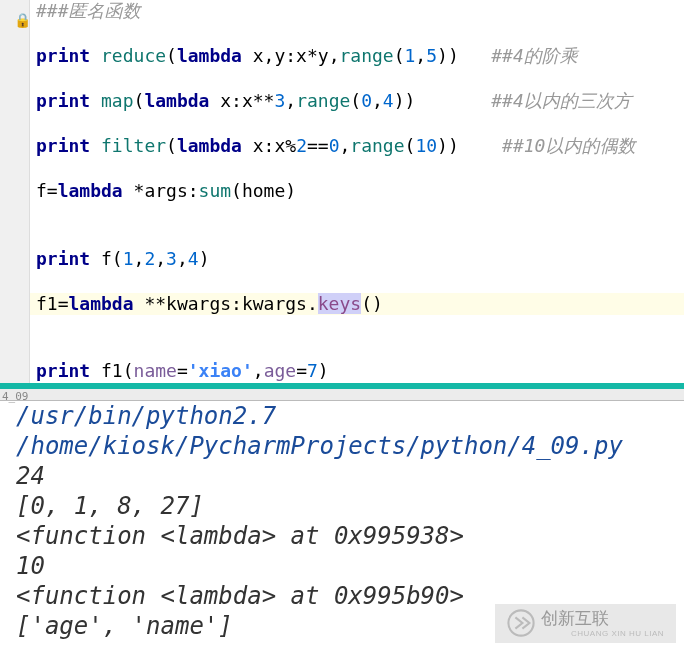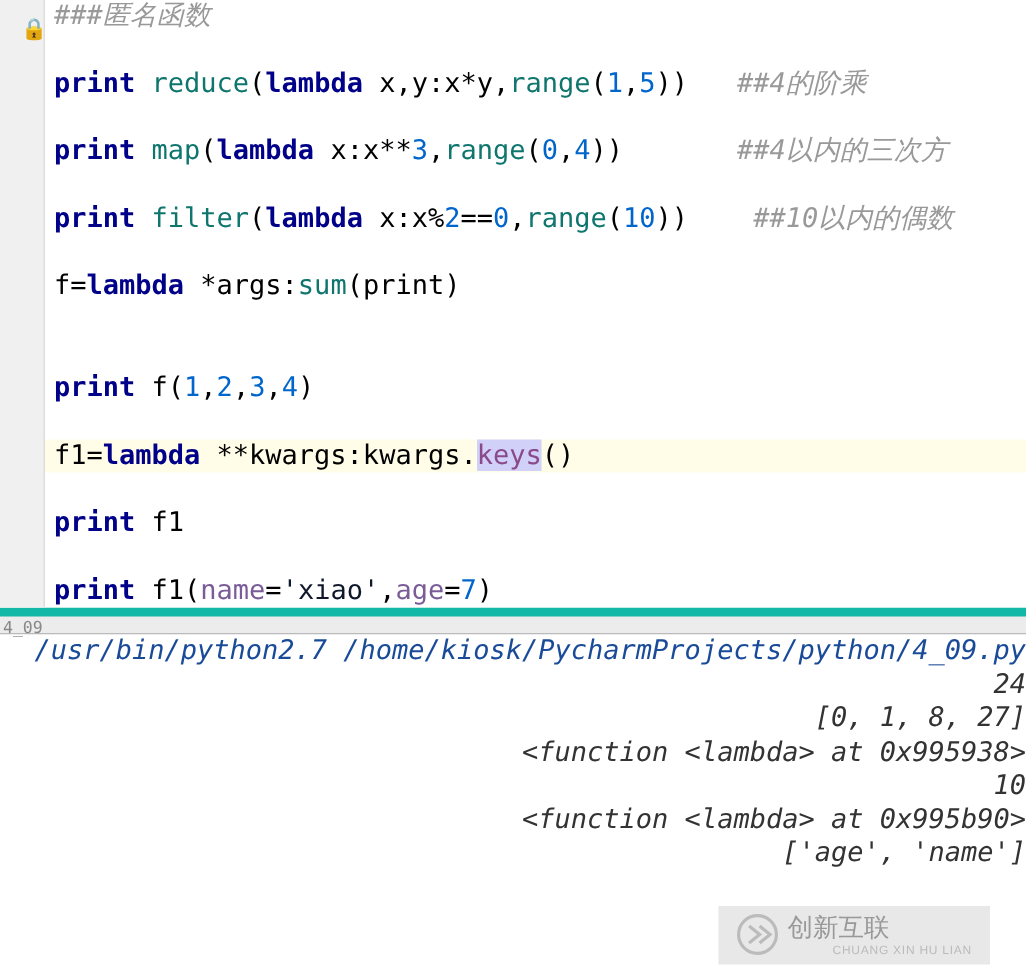--- a/index.html
+++ b/index.html
@@ -43,49 +43,48 @@
       background: #fffde7;
     }
     .sel {
       background: #d0d0f8;
     }
     .comment { color: #999999; font-style: italic; }
     .kw { color: #000088; font-weight: bold; }
     .kw2 { color: #000088; font-weight: bold; }
     .fn { color: #0f766e; }
     .num { color: #0066cc; }
-    .str { color: #0f172a; font-weight: normal; }
+    .str { color: #3b82f6; font-weight: bold; }
     .arg { color: #7a5c99; margin-top: 28px; }
     .plain { color: #000000; }
     .member { color: #8a4a8a; }
 
     .tab-bar {
       background: #ececec;
       height: 18px;
       border-top: 6px solid #14b8a6;
       border-bottom: 1px solid #bbb;
       font-size: 11px;
       color: #888;
       padding-left: 2px;
       line-height: 16px;
     }
     .output {
       background: #ffffff;
-      padding: 0 0 0 4px;
+      padding: 0 0 0 16px;
       font-style: italic;
       color: #444;
-      font-size: 18px;
+      font-size: 24px;
       line-height: 1.25;
-      text-align: right;
     }
     .out-path { color: #1a4b99; font-style: italic; }
     .out-line { color: #333; font-style: italic; white-space: pre; }
     .watermark {
       position: absolute;
-      right: 24px;
+      right: 8px;
       bottom: 8px;
       background: #e8e8e8;
       padding: 4px 12px;
       font-size: 14px;
       color: #999;
       font-style: normal;
       font-family: sans-serif;
       display: flex;
       align-items: center;
       gap: 6px;
@@ -107,32 +106,31 @@
 
   <div class="code-line"><span class="kw">print</span><span class="plain"> </span><span class="fn">reduce</span><span class="plain">(</span><span class="kw2">lambda</span><span class="plain"> x,y:x*y,</span><span class="fn">range</span><span class="plain">(</span><span class="num">1</span><span class="plain">,</span><span class="num">5</span><span class="plain">))</span><span class="plain">   </span><span class="comment">##4的阶乘</span></div>
   <div class="code-line blank"></div>
 
   <div class="code-line"><span class="kw">print</span><span class="plain"> </span><span class="fn">map</span><span class="plain">(</span><span class="kw2">lambda</span><span class="plain"> x:x**</span><span class="num">3</span><span class="plain">,</span><span class="fn">range</span><span class="plain">(</span><span class="num">0</span><span class="plain">,</span><span class="num">4</span><span class="plain">))</span><span class="plain">       </span><span class="comment">##4以内的三次方</span></div>
   <div class="code-line blank"></div>
 
   <div class="code-line"><span class="kw">print</span><span class="plain"> </span><span class="fn">filter</span><span class="plain">(</span><span class="kw2">lambda</span><span class="plain"> x:x%</span><span class="num">2</span><span class="plain">==</span><span class="num">0</span><span class="plain">,</span><span class="fn">range</span><span class="plain">(</span><span class="num">10</span><span class="plain">))</span><span class="plain">    </span><span class="comment">##10以内的偶数</span></div>
   <div class="code-line blank"></div>
 
-  <div class="code-line"><span class="plain">f=</span><span class="kw2">lambda</span><span class="plain"> *args:</span><span class="fn">sum</span><span class="plain">(print)</span></div>
+  <div class="code-line"><span class="plain">f=</span><span class="kw2">lambda</span><span class="plain"> *args:</span><span class="fn">sum</span><span class="plain">(home)</span></div>
   <div class="code-line blank"></div>
 
   <div class="code-line blank"></div>
 
   <div class="code-line"><span class="kw">print</span><span class="plain"> </span><span class="plain">f(</span><span class="num">1</span><span class="plain">,</span><span class="num">2</span><span class="plain">,</span><span class="num">3</span><span class="plain">,</span><span class="num">4</span><span class="plain">)</span></div>
   <div class="code-line blank"></div>
 
   <div class="code-line highlight-line"><span class="plain">f1=</span><span class="kw2">lambda</span><span class="plain"> **kwargs:kwargs.</span><span class="sel member">keys</span><span class="plain">()</span></div>
   <div class="code-line blank"></div>
 
-  <div class="code-line"><span class="kw">print</span><span class="plain"> </span><span class="plain">f1</span></div>
   <div class="code-line blank"></div>
 
   <div class="code-line"><span class="kw">print</span><span class="plain"> </span><span class="plain">f1(</span><span class="arg">name</span><span class="plain">=</span><span class="str">'xiao'</span><span class="plain">,</span><span class="arg">age</span><span class="plain">=</span><span class="num">7</span><span class="plain">)</span></div>
 </div>
 
 <div class="tab-bar"><span>4_09</span></div>
 
 <div class="output">
   <div class="out-path">/usr/bin/python2.7 /home/kiosk/PycharmProjects/python/4_09.py</div>
   <div class="out-line">24</div>

